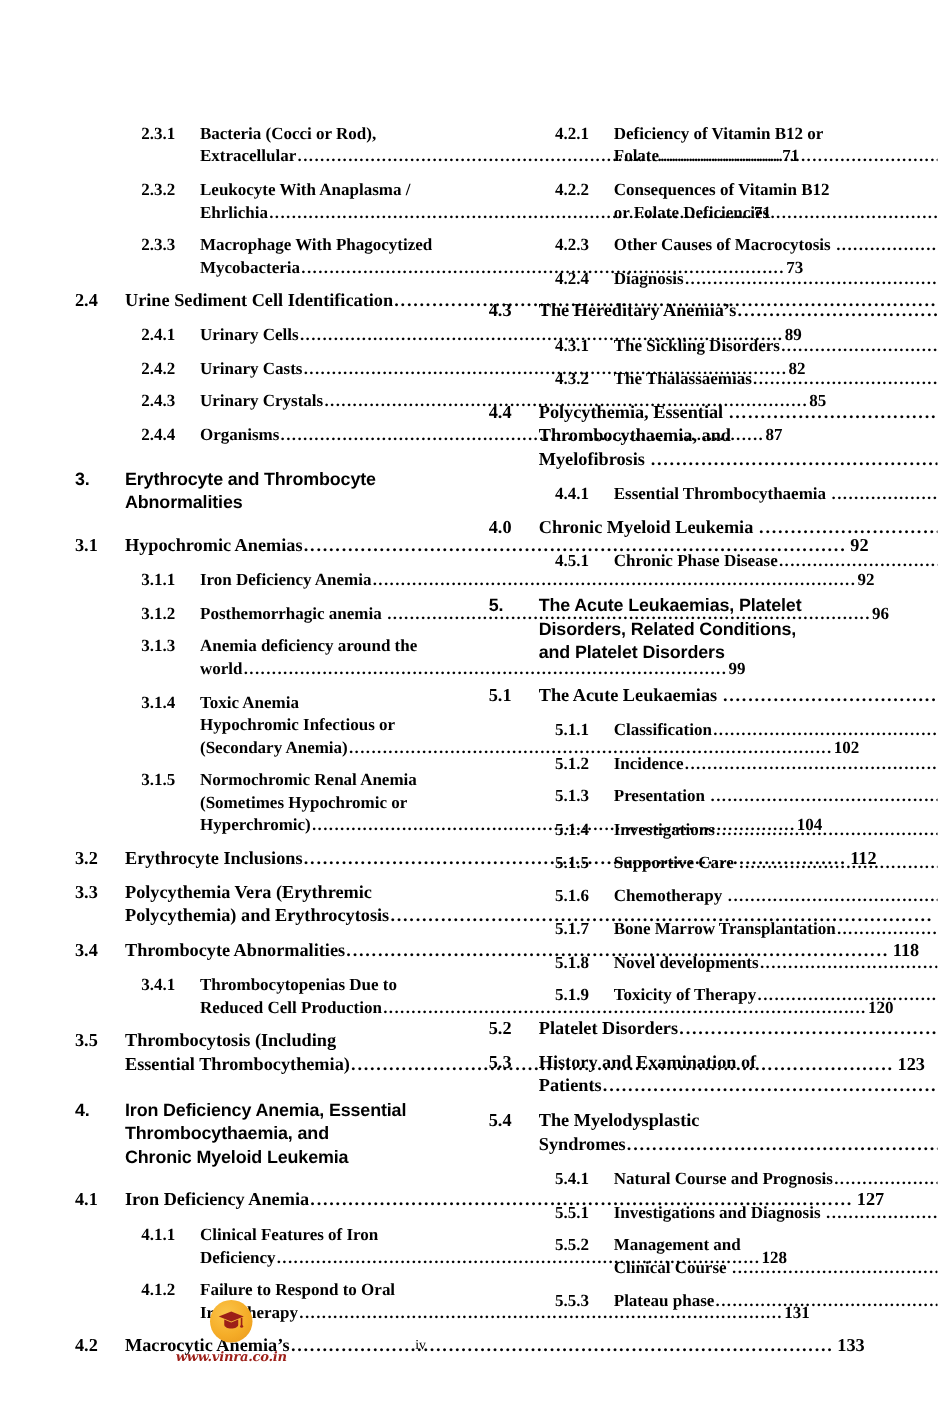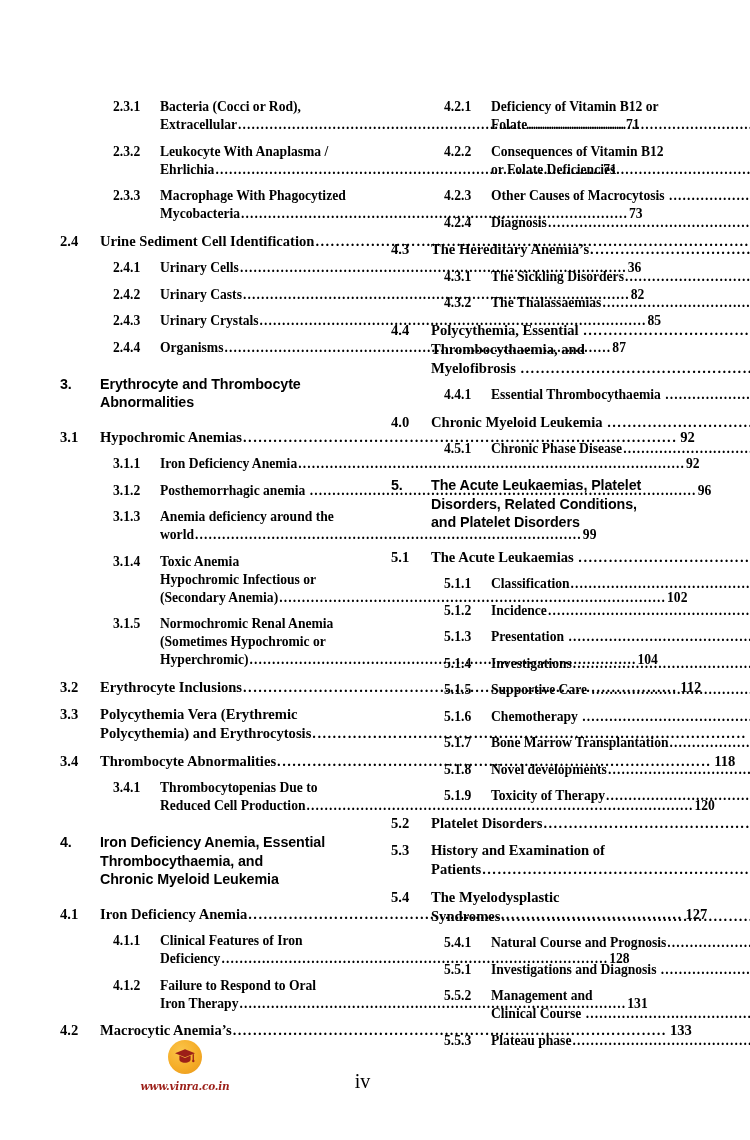--- a/index.html
+++ b/index.html
@@ -157,22 +157,21 @@
     letter-spacing: -0.2px;
     white-space: nowrap;
   }
   .folio {
     position: absolute;
     left: 0;
     top: 34px;
     width: 673px;
     text-align: center;
     font-family: "Liberation Serif", "DejaVu Serif", serif;
-    font-size: 20px;
-    padding-left: 26px;
+    font-size: 11px;
   }
 </style>
 </head>
 <body>
 
 <div class="page">
 
   <div class="columns">
     <div class="col col-left">
         <div class="entry lv3">
@@ -222,21 +221,21 @@
               <span class="leader"></span>
             </div>
           </div>
         </div>
         <div class="entry lv3">
           <div class="num">2.4.1</div>
           <div class="body">
             <div class="ln">
               <span class="txt">Urinary Cells</span>
               <span class="leader"></span>
-              <span class="pg">36</span>
+              <span class="pg">89</span>
             </div>
           </div>
         </div>
         <div class="entry lv3">
           <div class="num">2.4.2</div>
           <div class="body">
             <div class="ln">
               <span class="txt">Urinary Casts</span>
               <span class="leader"></span>
               <span class="pg">82</span>
@@ -385,20 +384,33 @@
         <div class="entry lv3">
           <div class="num">3.4.1</div>
           <div class="body">
             <div class="ln plain">
               <span class="txt">Thrombocytopenias Due to</span>
             </div>
             <div class="ln">
               <span class="txt">Reduced Cell Production</span>
               <span class="leader"></span>
               <span class="pg">120</span>
+            </div>
+          </div>
+        </div>
+        <div class="entry lv2">
+          <div class="num">3.5</div>
+          <div class="body">
+            <div class="ln plain">
+              <span class="txt">Thrombocytosis (Including</span>
+            </div>
+            <div class="ln">
+              <span class="txt">Essential Thrombocythemia)</span>
+              <span class="leader"></span>
+              <span class="pg">123</span>
             </div>
           </div>
         </div>
         <div class="entry lv1">
           <div class="num">4.</div>
           <div class="body">
             <div class="ln plain">
               <span class="txt">Iron Deficiency Anemia, Essential</span>
             </div>
             <div class="ln plain">

